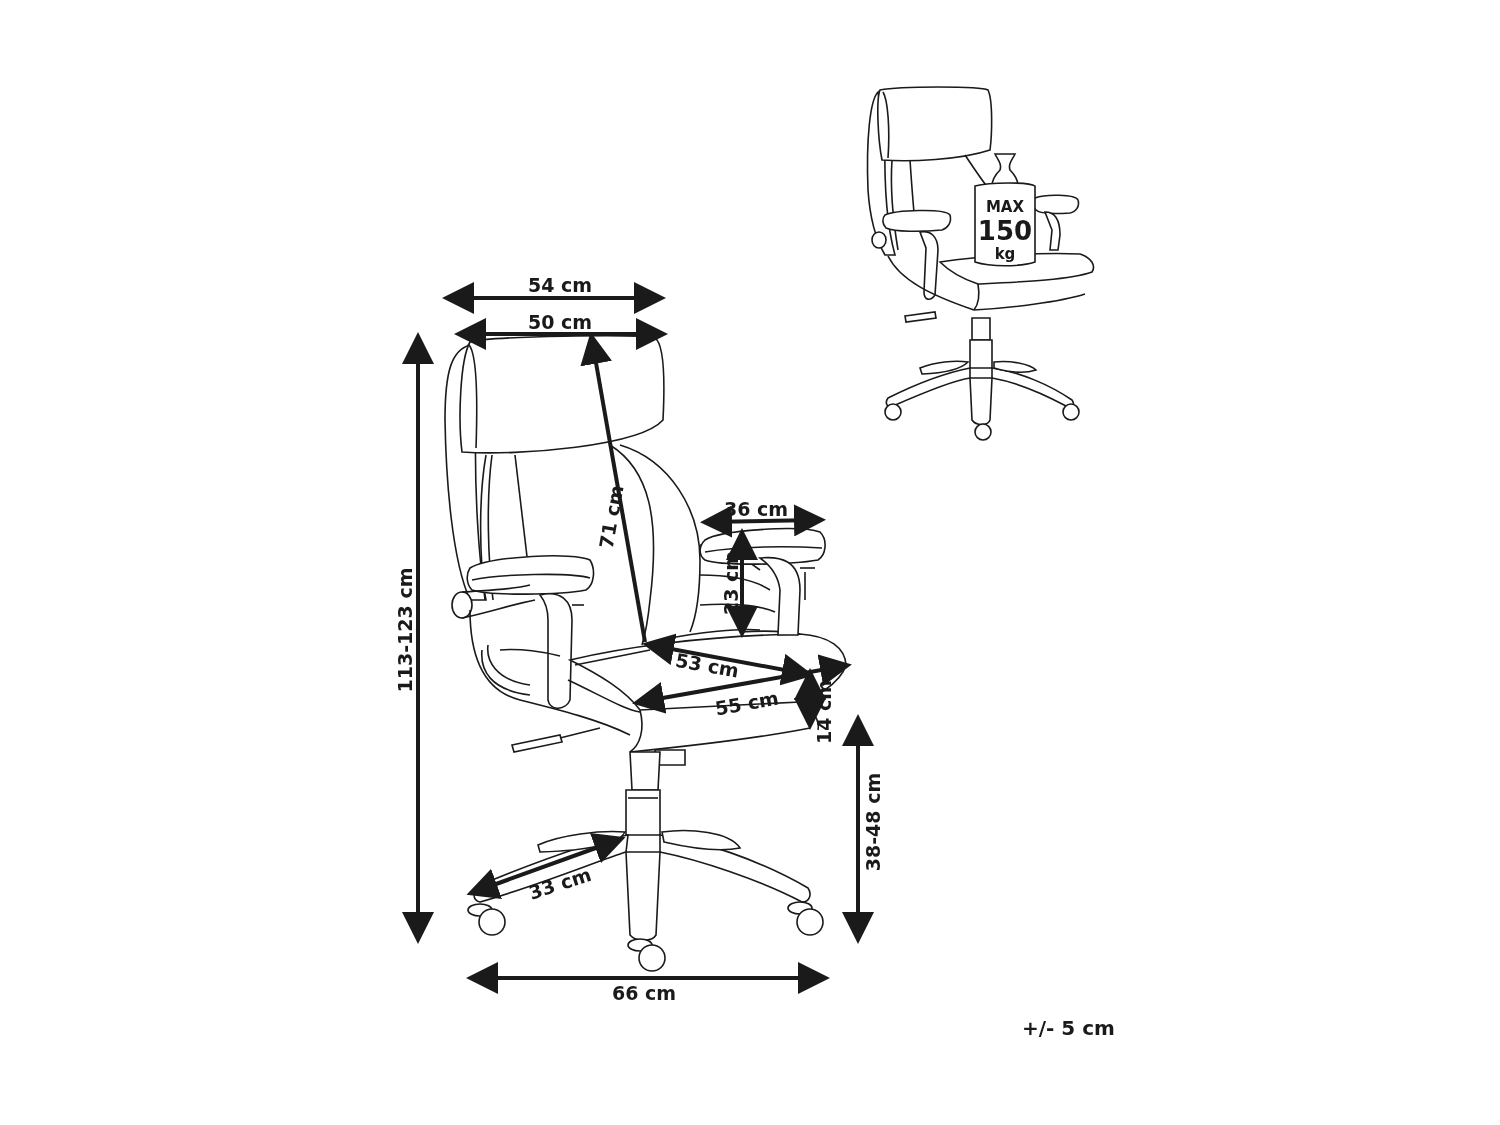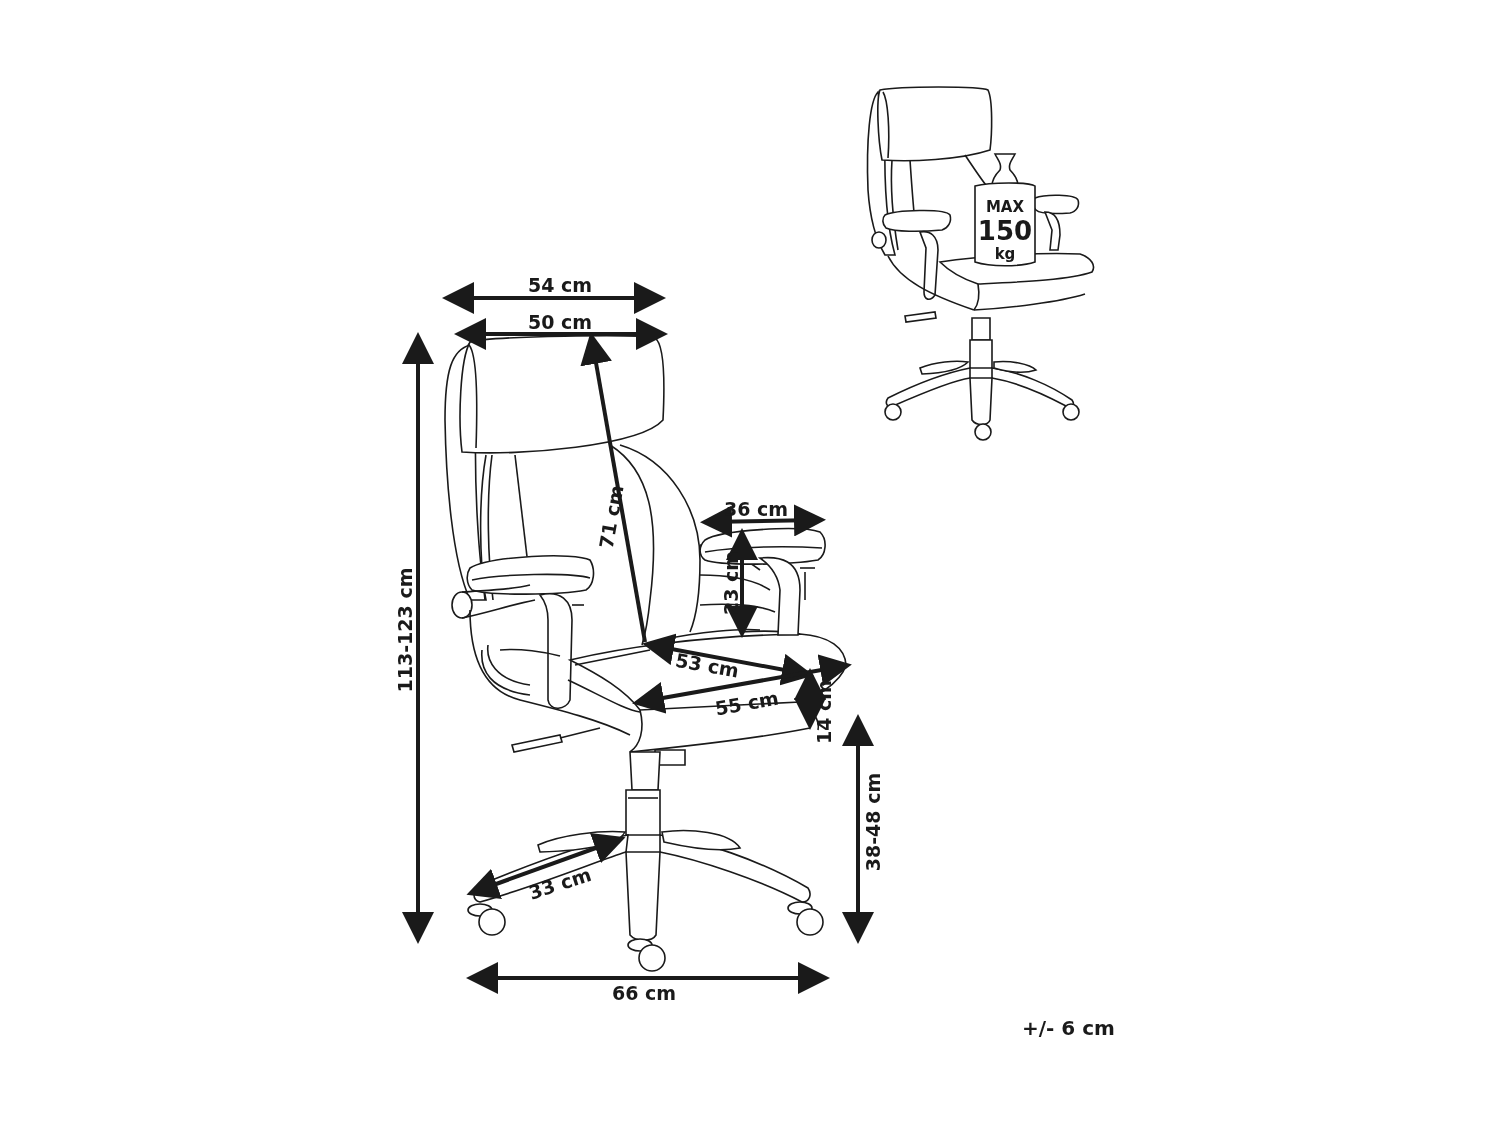--- a/index.html
+++ b/index.html
@@ -163,13 +163,13 @@
     <g>
       <path class="ln" d="M995,154 L1015,154 C1012,160 1008,164 1010,170 C1015,175 1018,180 1018,186 L992,186 C992,180 995,175 1000,170 C1002,164 998,160 995,154 Z"></path>
       <path class="ln" d="M975,186 C990,182 1030,182 1035,186 L1035,262 C1020,267 990,267 975,262 Z"></path>
       <text class="lbl" x="1005" y="212" font-size="15" text-anchor="middle">MAX</text>
       <text class="lbl" x="1005" y="240" font-size="26" text-anchor="middle">150</text>
       <text class="lbl" x="1005" y="259" font-size="15" text-anchor="middle">kg</text>
     </g>
   </g>
 </svg>
 
-<div class="tol">+/- 6 cm</div>
+<div class="tol">+/- 5 cm</div>
 
 </body></html>

